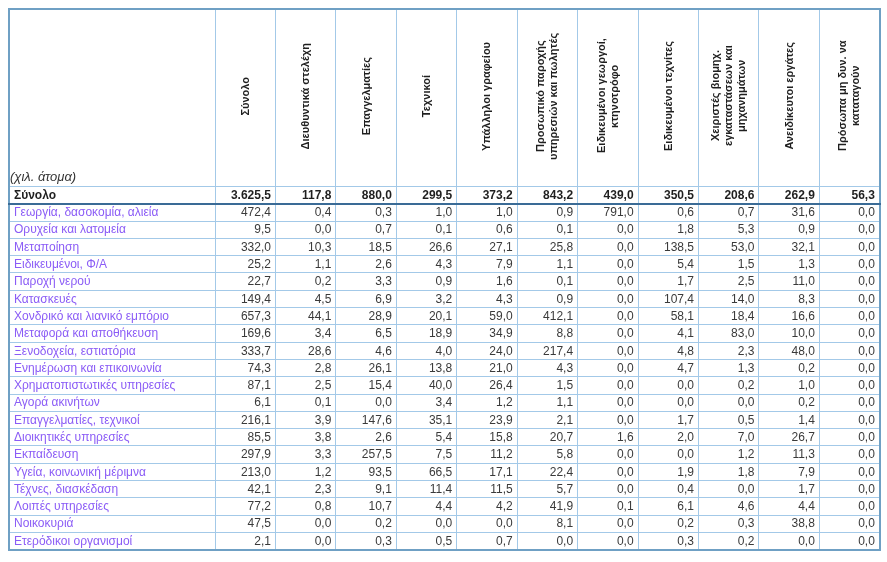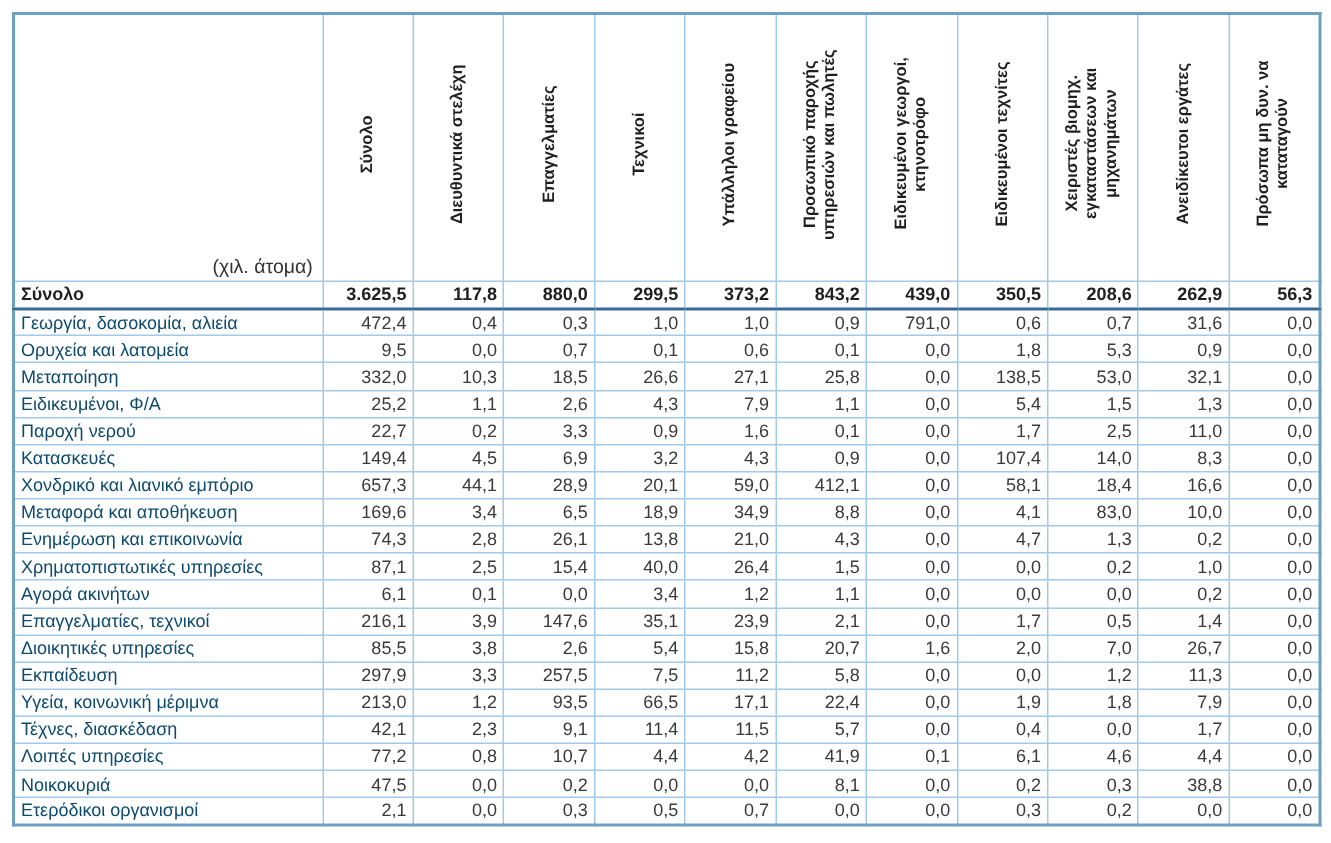--- a/index.html
+++ b/index.html
@@ -24,21 +24,21 @@
   table.stat td {
     border: 1px solid #a3c9e8;
     overflow: hidden;
     box-sizing: border-box;
   }
   
   thead tr { height: 176px; }
   thead td { border-bottom: 2px solid #1f1f1f; vertical-align: middle; }
   td.unit-cell {
     vertical-align: bottom;
-    text-align: right;
+    font-style: italic;
     font-size: 13px;
     color: #333333;
     padding: 0 6px 2px 0;
     white-space: nowrap;
   }
   td.vh { text-align: center; padding: 2px 1px; }
   td.vh span {
     display: inline-block;
     writing-mode: vertical-rl;
     transform: rotate(180deg);
@@ -49,21 +49,21 @@
     color: #1f1f1f;
     white-space: normal;
   }
   
   tbody tr { height: 16px; }
   tbody td { font-size: 12px; line-height: 1.05; padding: 0 3px; }
   td.rowlabel {
     text-align: left;
     padding-left: 4px;
     white-space: nowrap;
-    color: #0c4a6e;
+    color: #8b5cf6;
   }
   td.num { text-align: right; padding-right: 4px; color: #3a3a3a; }
   tr.total-row td { font-weight: bold; color: #1f1f1f; border-bottom: 2px solid #3a6b96; }
 </style>
 </head>
 <body>
 
 <div class="page">
   <table class="stat">
     <colgroup>
@@ -219,20 +219,34 @@
           <td class="num">18,9</td>
           <td class="num">34,9</td>
           <td class="num">8,8</td>
           <td class="num">0,0</td>
           <td class="num">4,1</td>
           <td class="num">83,0</td>
           <td class="num">10,0</td>
           <td class="num">0,0</td>
         </tr>
         <tr>
+          <td class="rowlabel">Ξενοδοχεία, εστιατόρια</td>
+          <td class="num">333,7</td>
+          <td class="num">28,6</td>
+          <td class="num">4,6</td>
+          <td class="num">4,0</td>
+          <td class="num">24,0</td>
+          <td class="num">217,4</td>
+          <td class="num">0,0</td>
+          <td class="num">4,8</td>
+          <td class="num">2,3</td>
+          <td class="num">48,0</td>
+          <td class="num">0,0</td>
+        </tr>
+        <tr>
           <td class="rowlabel">Ενημέρωση και επικοινωνία</td>
           <td class="num">74,3</td>
           <td class="num">2,8</td>
           <td class="num">26,1</td>
           <td class="num">13,8</td>
           <td class="num">21,0</td>
           <td class="num">4,3</td>
           <td class="num">0,0</td>
           <td class="num">4,7</td>
           <td class="num">1,3</td>

